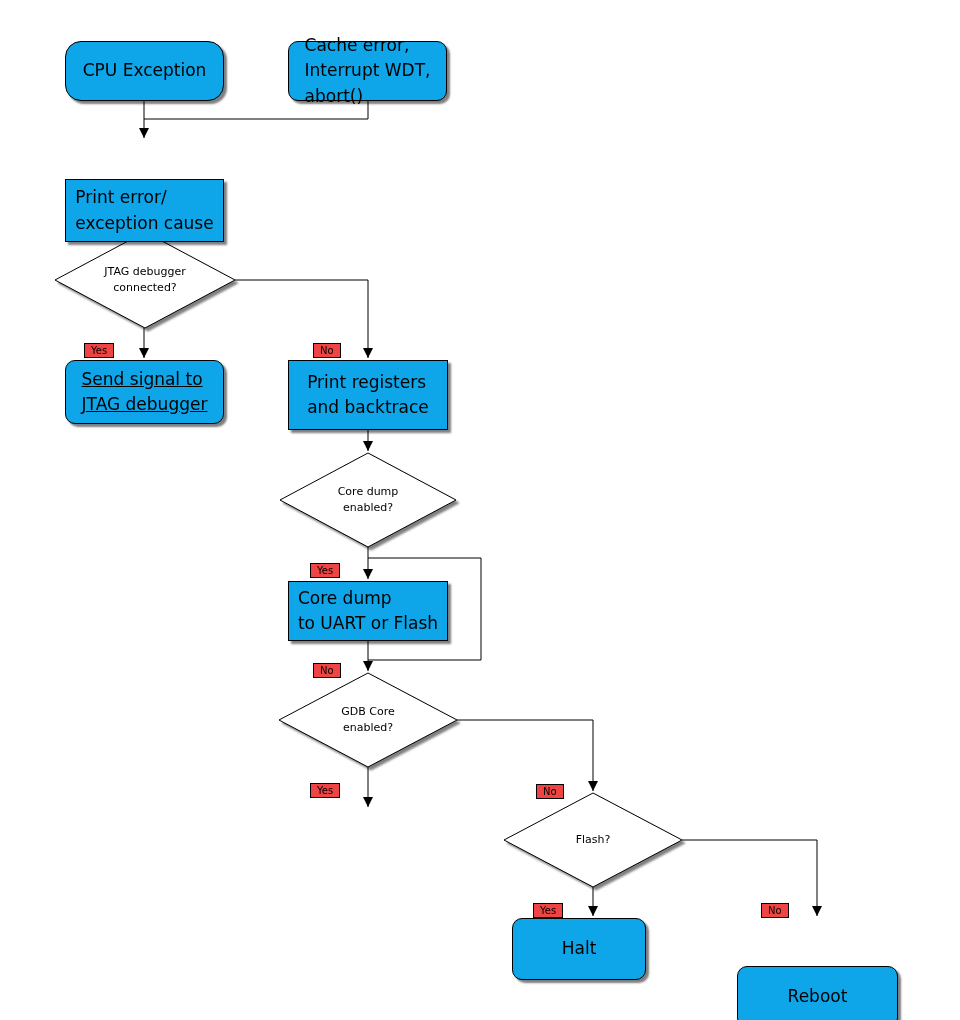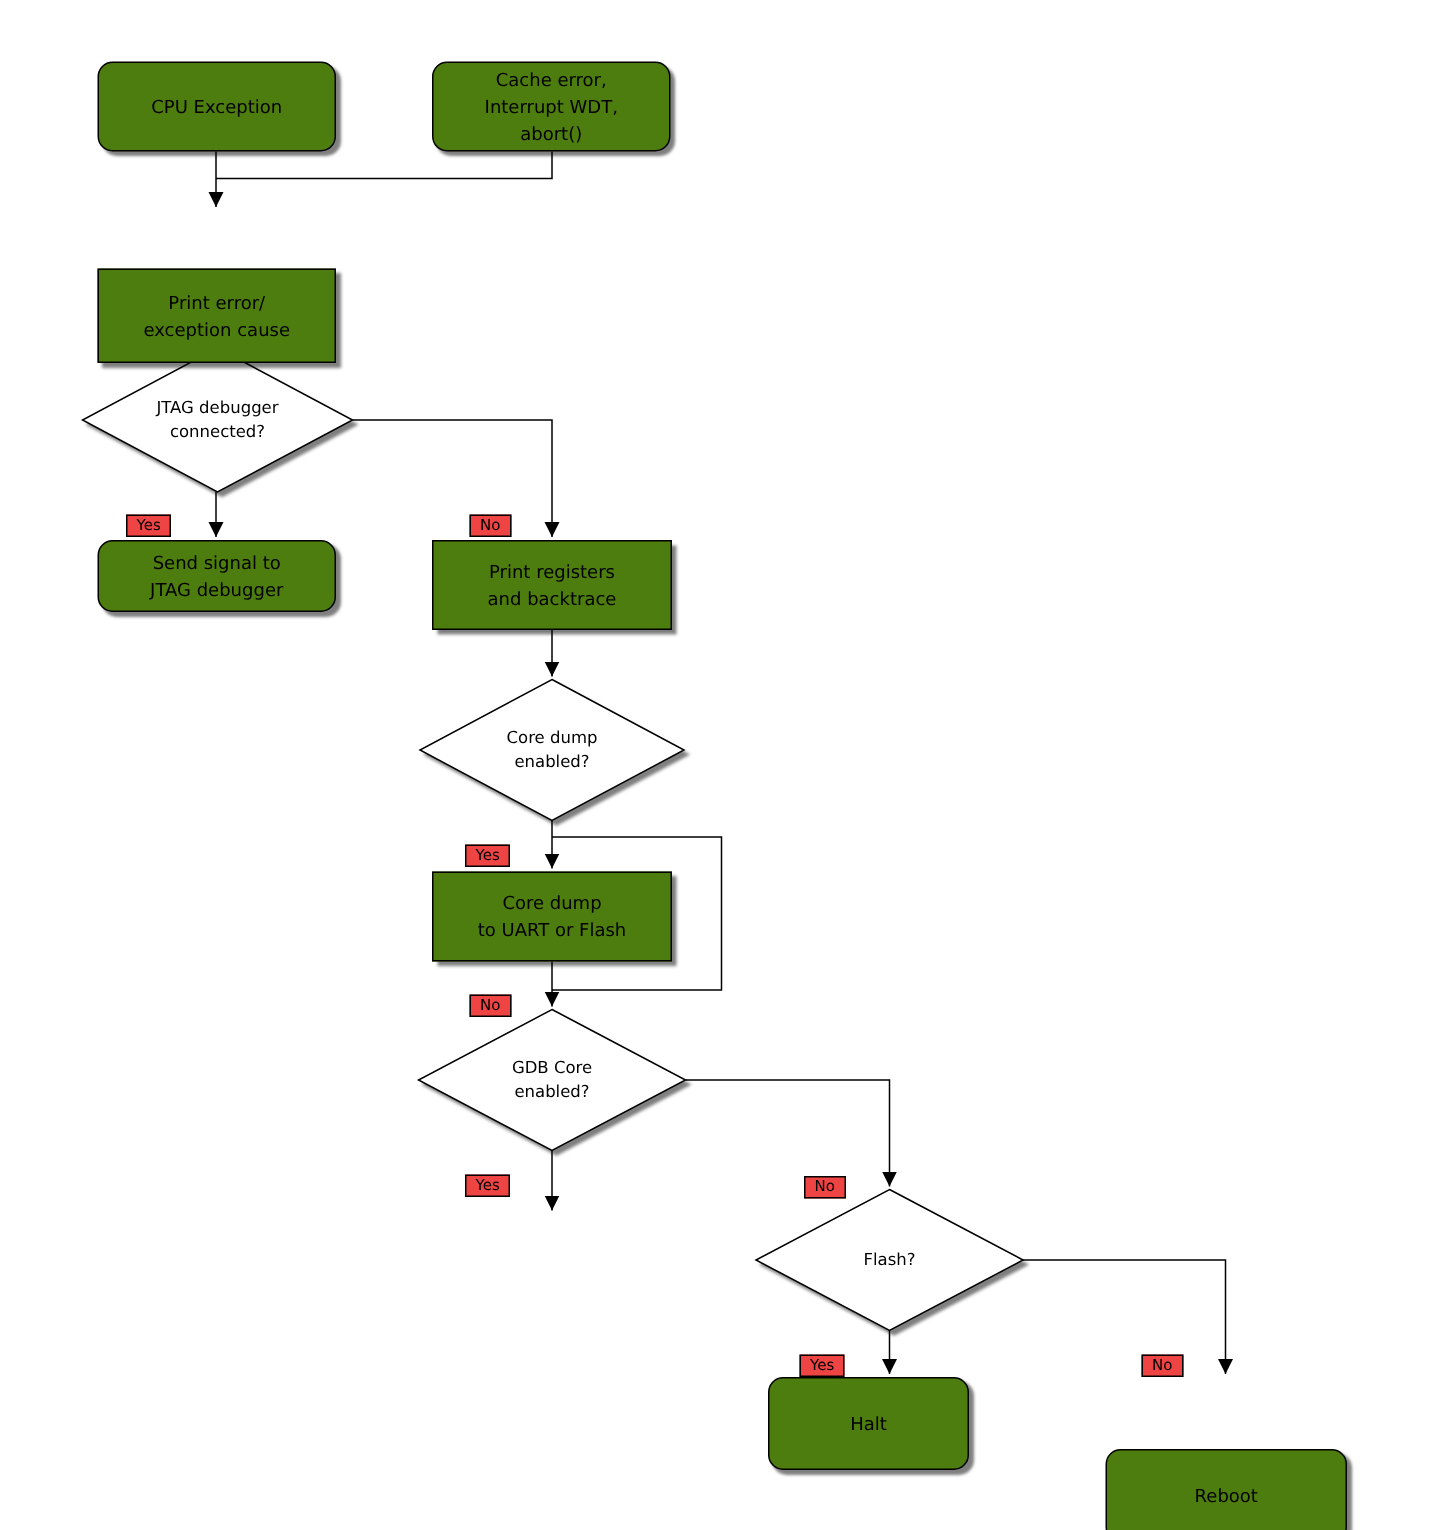--- a/index.html
+++ b/index.html
@@ -16,24 +16,24 @@
     position: absolute;
     left: 0; top: 0;
     width: 960px; height: 1020px;
   }
   .node {
     position: absolute;
     box-sizing: border-box;
     display: flex;
     align-items: center;
     justify-content: center;
-    text-align: center;
-    background: #4d7c0f;
+    text-align: left;
+    background: #0ea5e9;
     border: 1px solid #000000;
-    font-size: 12px;
+    font-size: 17px;
     line-height: 1.5;
     white-space: pre-line;
     box-shadow: 3px 3px 2px rgba(0,0,0,0.50);
   }
   .node.rounded { border-radius: 10px; }
   .diamond-label {
     position: absolute;
     display: flex;
     align-items: center;
     justify-content: center;
@@ -83,33 +83,33 @@
     <path d="M457,720 L593,720 L593,791" fill="none" stroke="#000" stroke-width="1" marker-end="url(#arrow)"></path>
     <path d="M593,887 L593,916" fill="none" stroke="#000" stroke-width="1" marker-end="url(#arrow)"></path>
     <path d="M682,840 L817,840 L817,916" fill="none" stroke="#000" stroke-width="1" marker-end="url(#arrow)"></path>
 
     <polygon points="145,232 235,280 145,328 55,280" fill="#ffffff" stroke="#000000" stroke-width="1" filter="url(#ds)"></polygon>
     <polygon points="368,453 456,500 368,547 280,500" fill="#ffffff" stroke="#000000" stroke-width="1" filter="url(#ds)"></polygon>
     <polygon points="368,673 457,720 368,767 279,720" fill="#ffffff" stroke="#000000" stroke-width="1" filter="url(#ds)"></polygon>
     <polygon points="593,793 682,840 593,887 504,840" fill="#ffffff" stroke="#000000" stroke-width="1" filter="url(#ds)"></polygon>
   </svg>
 
-  <div class="node rounded" style="left:65px; top:41px; width:159px; height:60px;">CPU Exception</div>
+  <div class="node rounded" style="left:65px; top:41px; width:159px; height:60px;border-radius:16px;">CPU Exception</div>
 
   <div class="node rounded" style="left:288px; top:41px; width:159px; height:60px;">Cache error,
 Interrupt WDT,
 abort()</div>
 
   <div class="node" style="left:65px; top:139px; width:159px; height:63px;margin-top:40px;">Print error/
 exception cause</div>
 
-  <div class="node rounded" style="left:65px; top:360px; width:159px; height:48px;">Send signal to
+  <div class="node rounded" style="left:65px; top:360px; width:159px; height:64px;text-decoration:underline;">Send signal to
 JTAG debugger</div>
 
-  <div class="node" style="left:288px; top:360px; width:160px; height:60px;">Print registers
+  <div class="node" style="left:288px; top:360px; width:160px; height:70px;">Print registers
 and backtrace</div>
 
   <div class="node" style="left:288px; top:581px; width:160px; height:60px;">Core dump
 to UART or Flash</div>
 
 
   <div class="node rounded" style="left:512px; top:918px; width:134px; height:62px;">Halt</div>
 
   <div class="node rounded" style="left:737px; top:966px; width:161px; height:62px;">Reboot</div>
 

